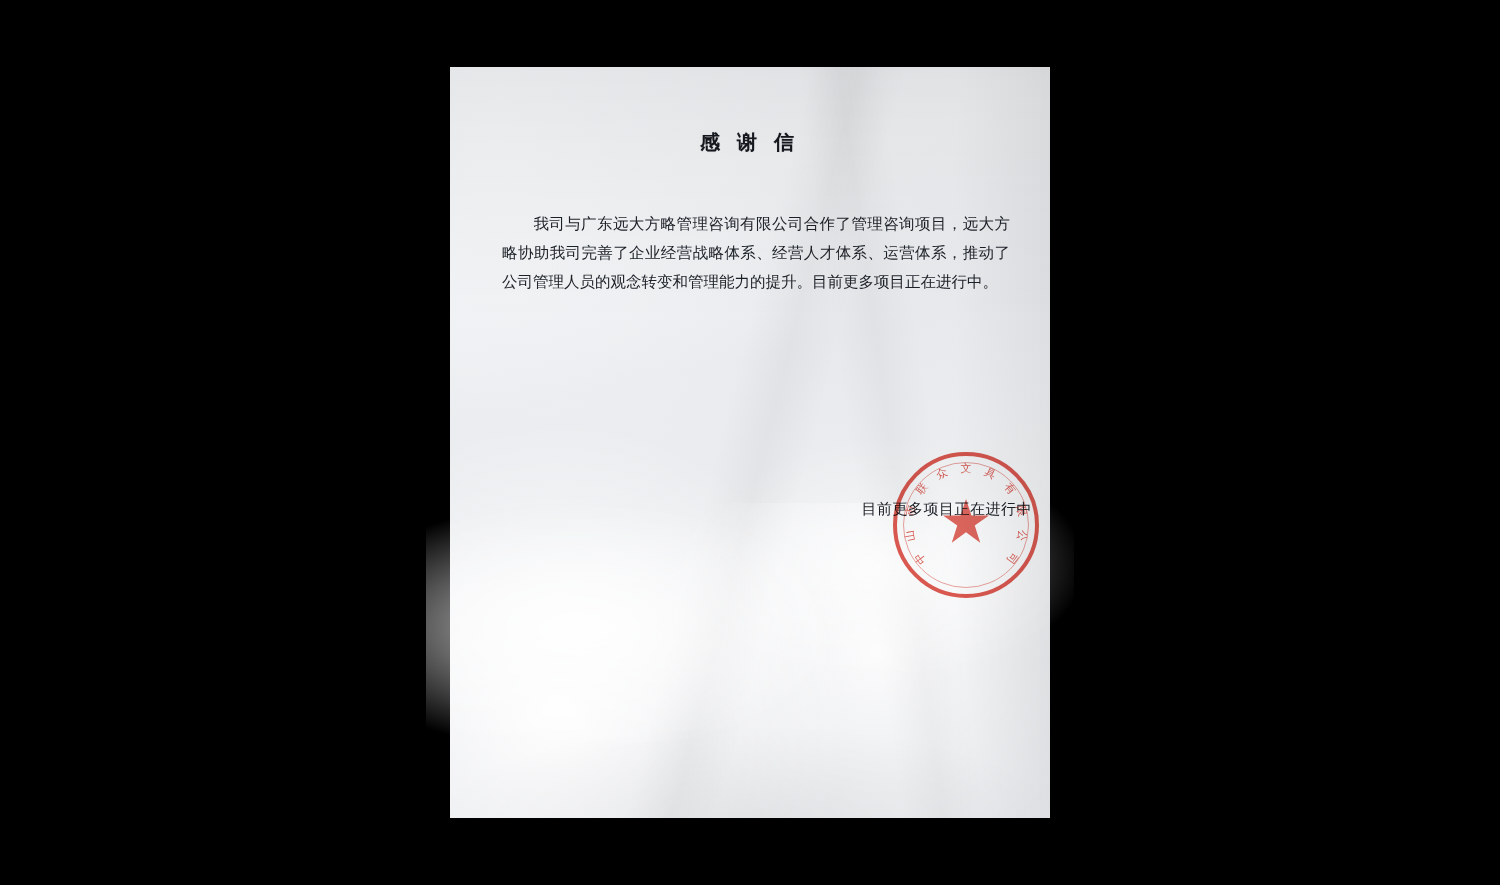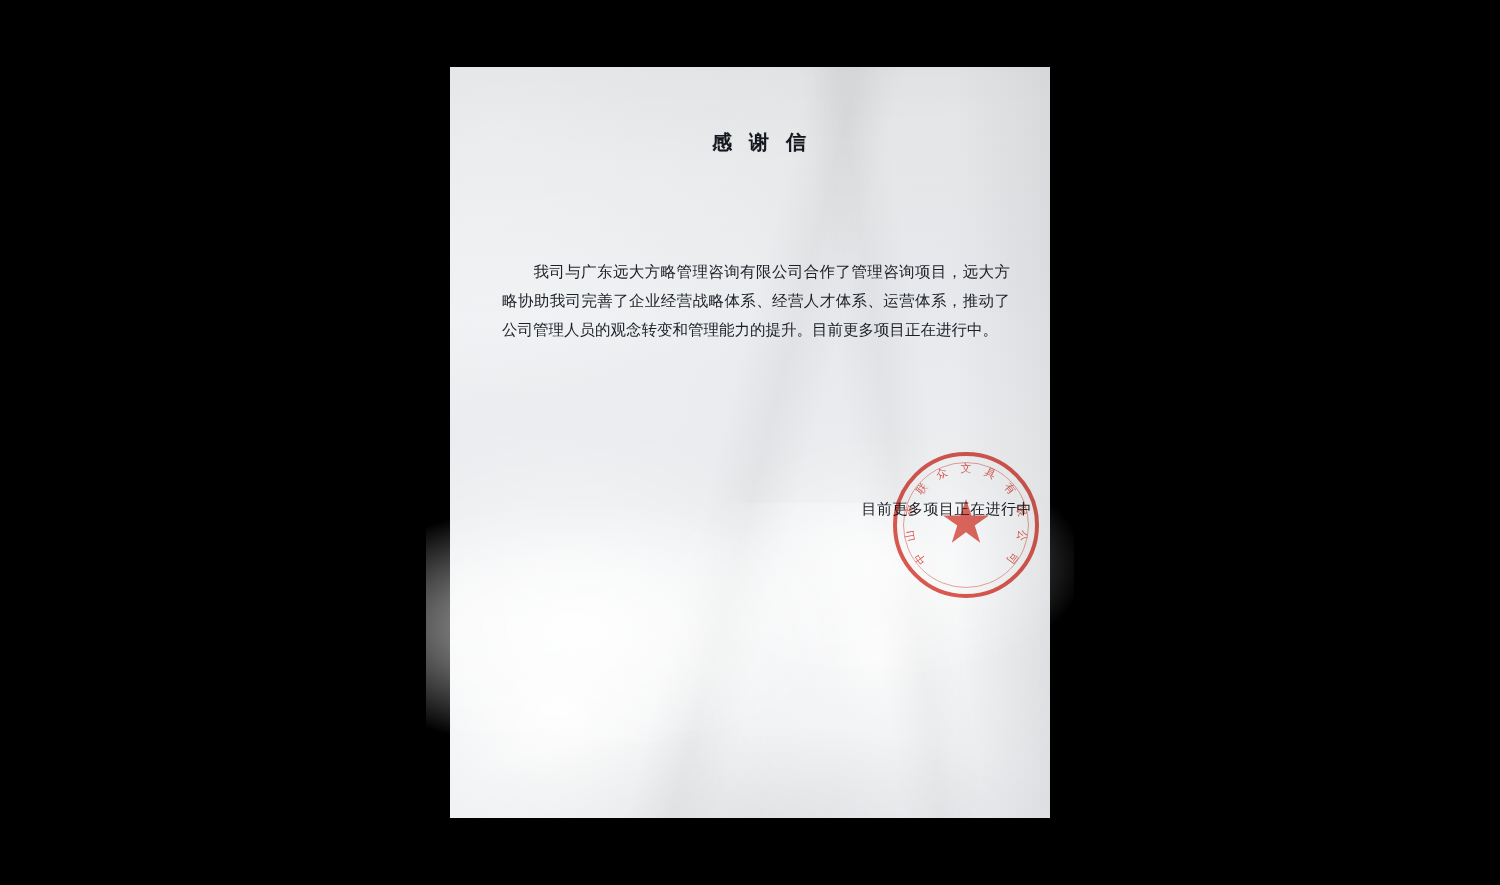--- a/index.html
+++ b/index.html
@@ -77,34 +77,33 @@
     position: absolute;
     left: 0;
     top: 62px;
     width: 600px;
     text-align: center;
     font-size: 20px;
     font-weight: bold;
     letter-spacing: 6px;
     color: #14171d;
     text-shadow: 0 0 1px rgba(0,0,0,0.25);
-    padding-left: 12px;
   }
 
   .body-block {
     position: absolute;
     left: 52px;
     width: 508px;
     font-size: 15.5px;
     line-height: 29px;
     text-align: justify;
     text-justify: inter-ideograph;
     color: #1b1f26;
   }
-  .body-block.p1 { top: 142px; margin-top: 48px; }
+  .body-block.p1 { top: 142px; }
   .body-block.p2 { top: 299px; }
   .indent { display: inline-block; width: 31px; }
 
   .sign-block {
     position: absolute;
     right: 18px;
     top: 425px;
     width: 300px;
     text-align: right;
     font-size: 15px;

